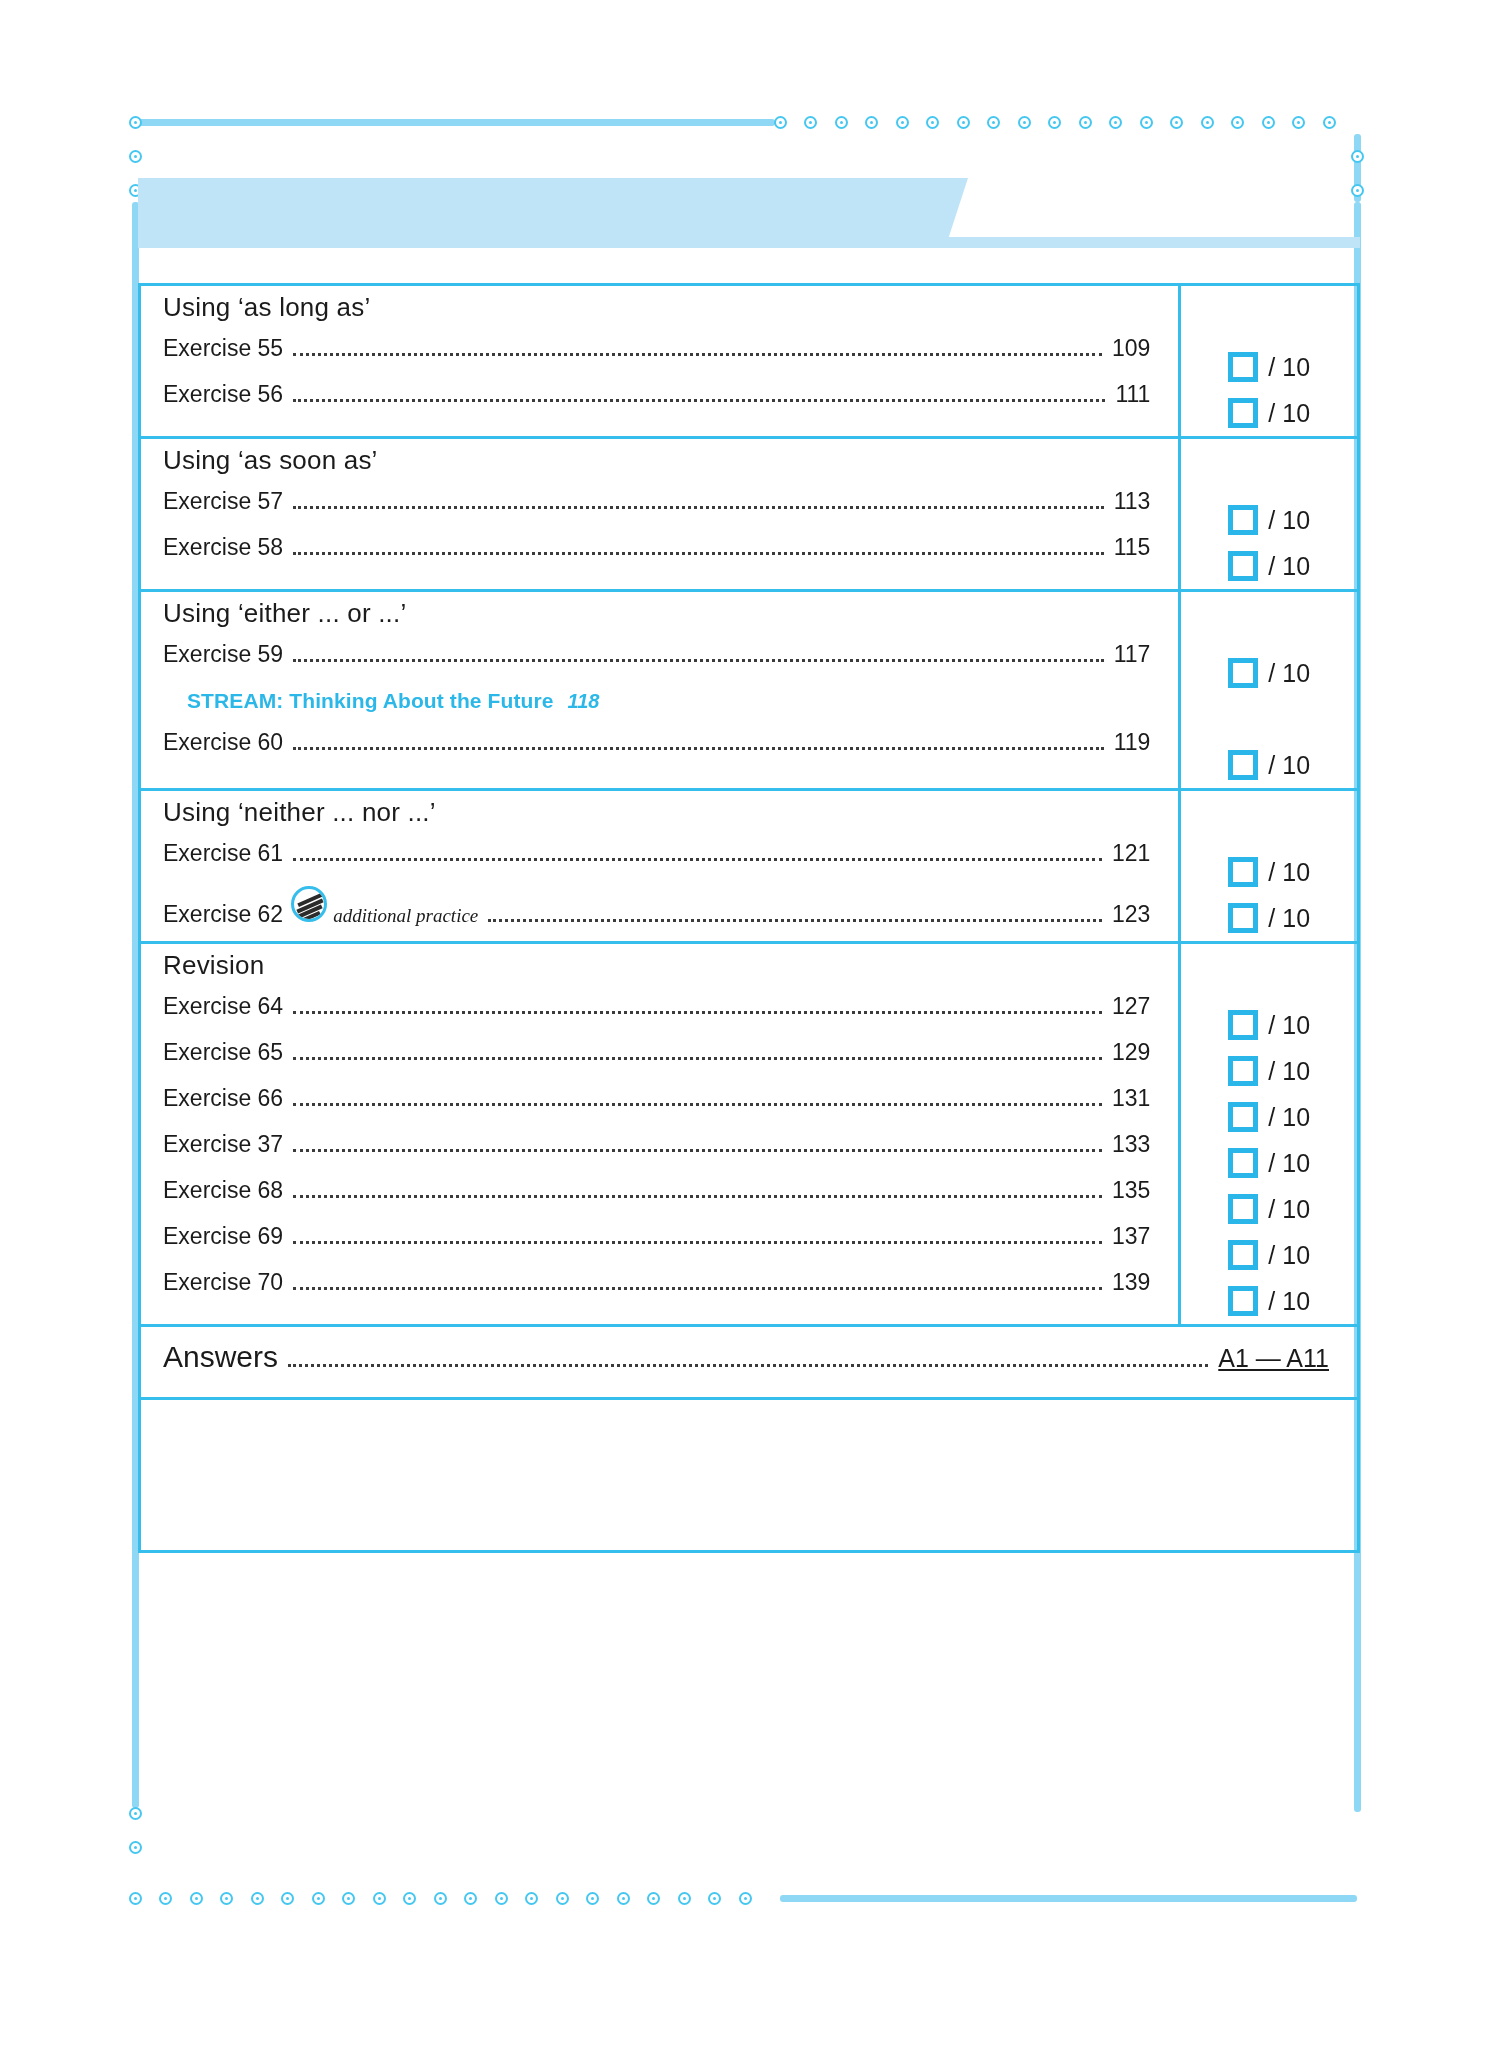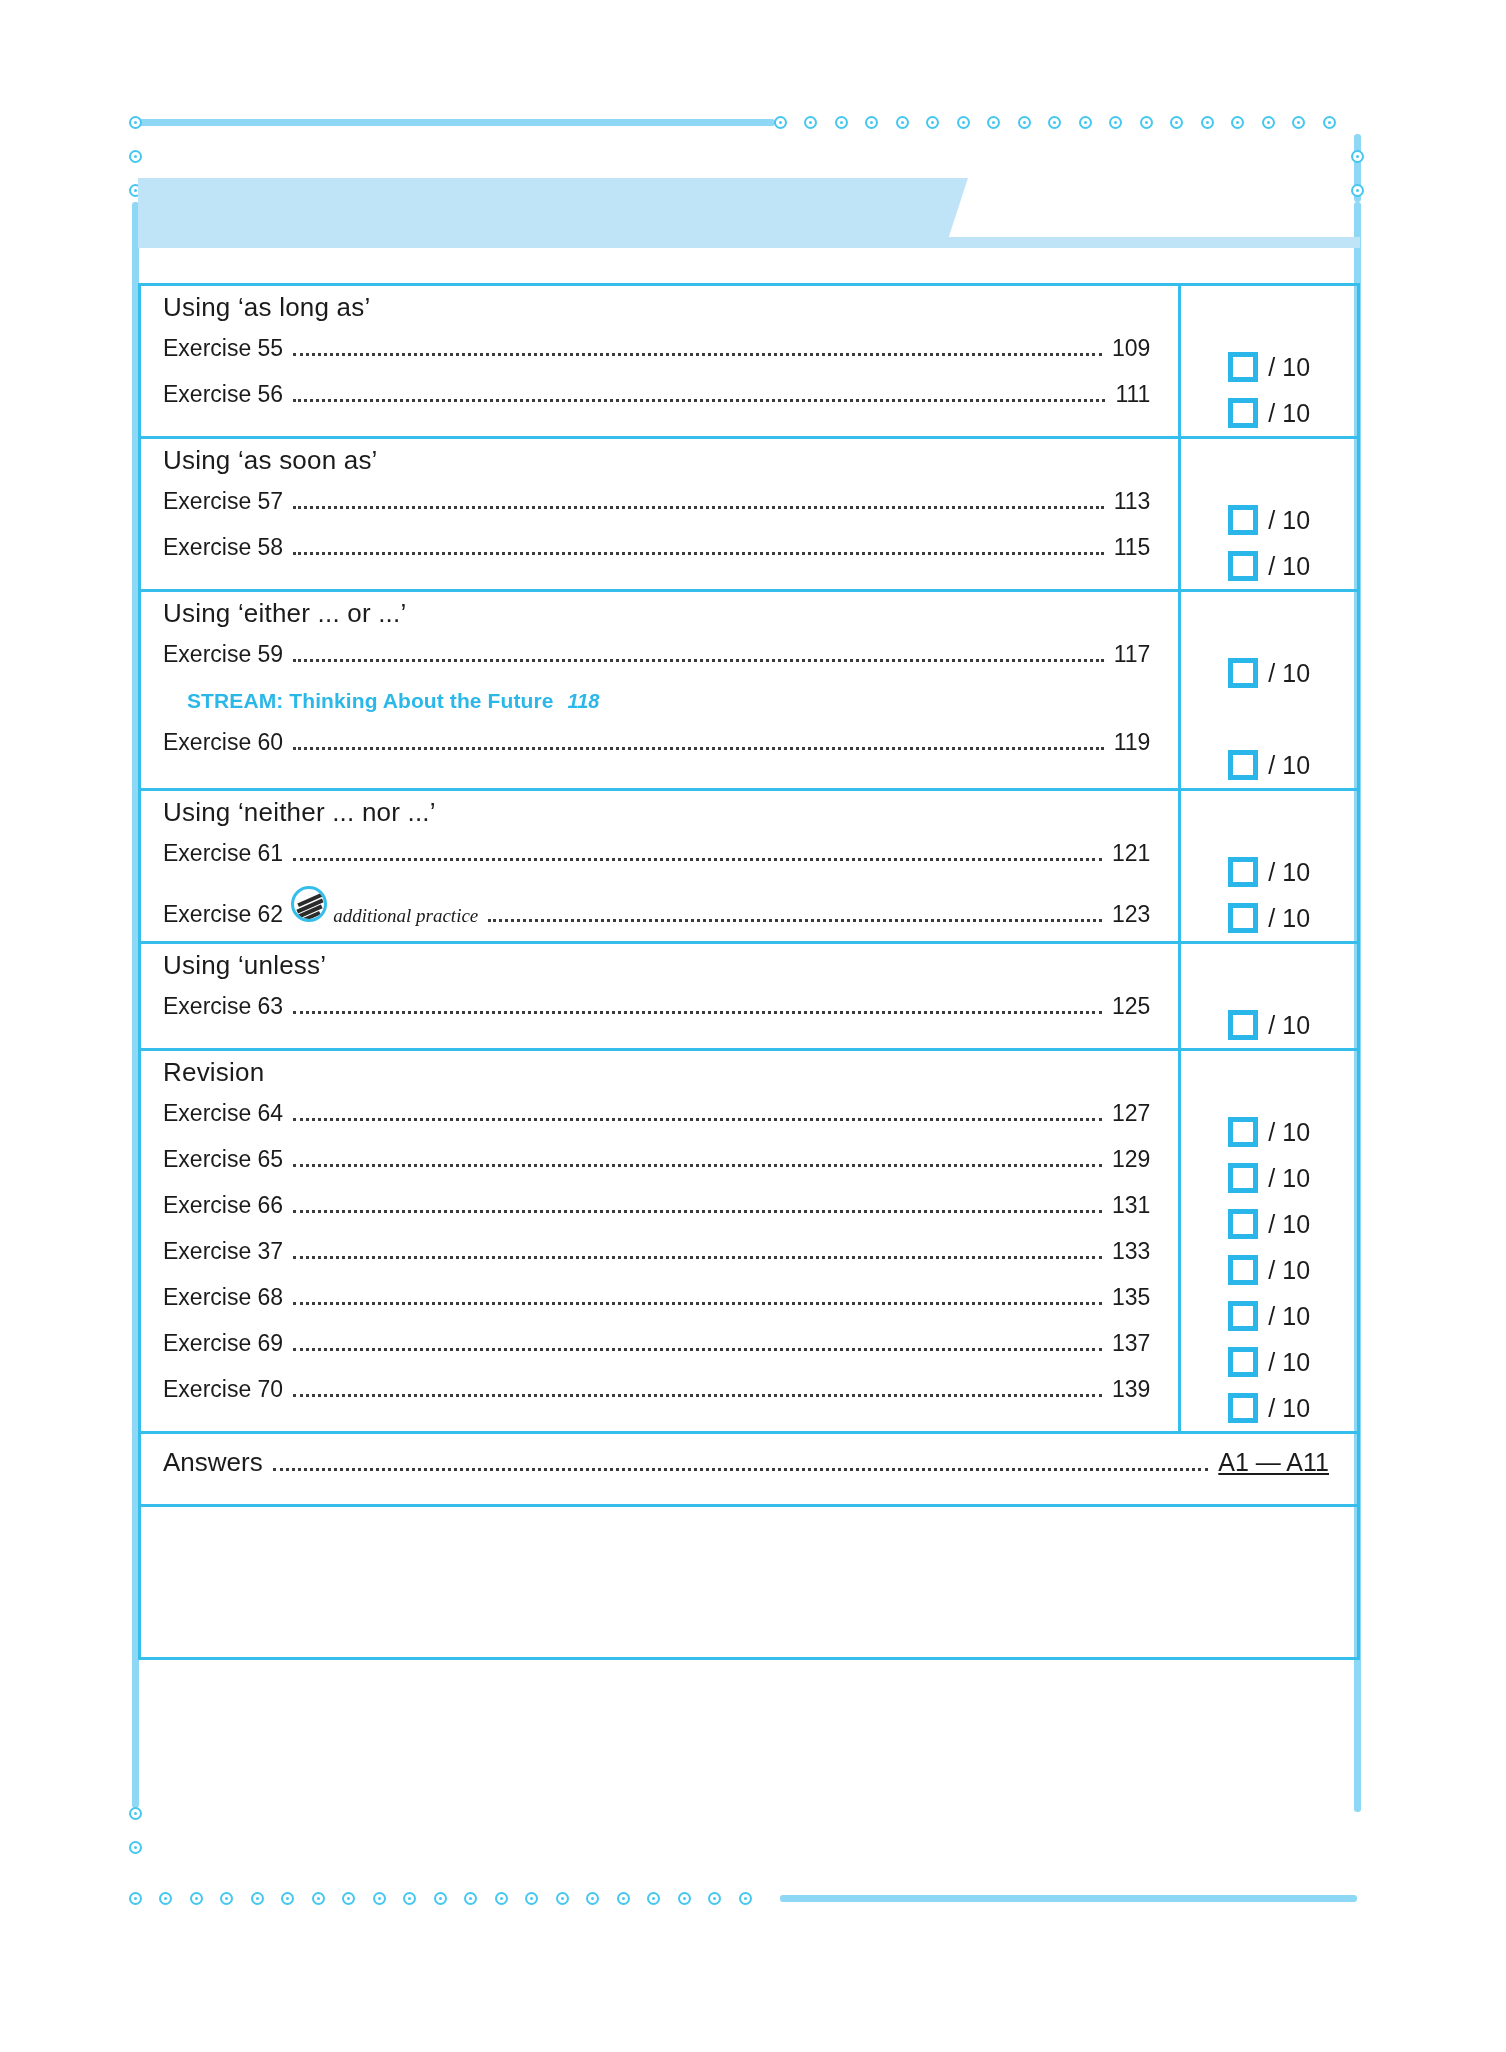--- a/index.html
+++ b/index.html
@@ -234,21 +234,21 @@
   .spacer-title { height: 58px; }
 
   
   .ans-cell { padding: 0; }
   .ans-row {
     display: flex;
     align-items: baseline;
     padding: 13px 28px 13px 22px;
     height: 44px;
   }
-  .ans-label { font-size: 26px; color: #1b1b1b; white-space: nowrap; }
+  .ans-label { font-size: 30px; color: #1b1b1b; white-space: nowrap; }
   .ans-page  { font-size: 25px; color: #1b1b1b; white-space: nowrap; text-decoration: underline; }
 
   .tail-cell { height: 150px; }
 </style>
 </head>
 <body>
 
 <div id="page">
 
   <div id="deco">
@@ -420,37 +420,20 @@
               <span class="mark-txt">/ 10</span>
             </div>
             <div class="mark-row">
               <span class="checkbox"></span>
               <span class="mark-txt">/ 10</span>
             </div>
           </td>
         </tr>
         <tr>
           <td class="col-main sec-main">
-            <div class="sec-title">Using ‘unless’</div>
-            <div class="ex-row">
-              <span class="ex-label">Exercise 63</span>
-              <span class="ex-dots"></span>
-              <span class="ex-page">125</span>
-            </div>
-          </td>
-          <td class="col-marks sec-marks">
-            <div class="spacer-title"></div>
-            <div class="mark-row">
-              <span class="checkbox"></span>
-              <span class="mark-txt">/ 10</span>
-            </div>
-          </td>
-        </tr>
-        <tr>
-          <td class="col-main sec-main">
             <div class="sec-title">Revision</div>
             <div class="ex-row">
               <span class="ex-label">Exercise 64</span>
               <span class="ex-dots"></span>
               <span class="ex-page">127</span>
             </div>
             <div class="ex-row">
               <span class="ex-label">Exercise 65</span>
               <span class="ex-dots"></span>
               <span class="ex-page">129</span>

